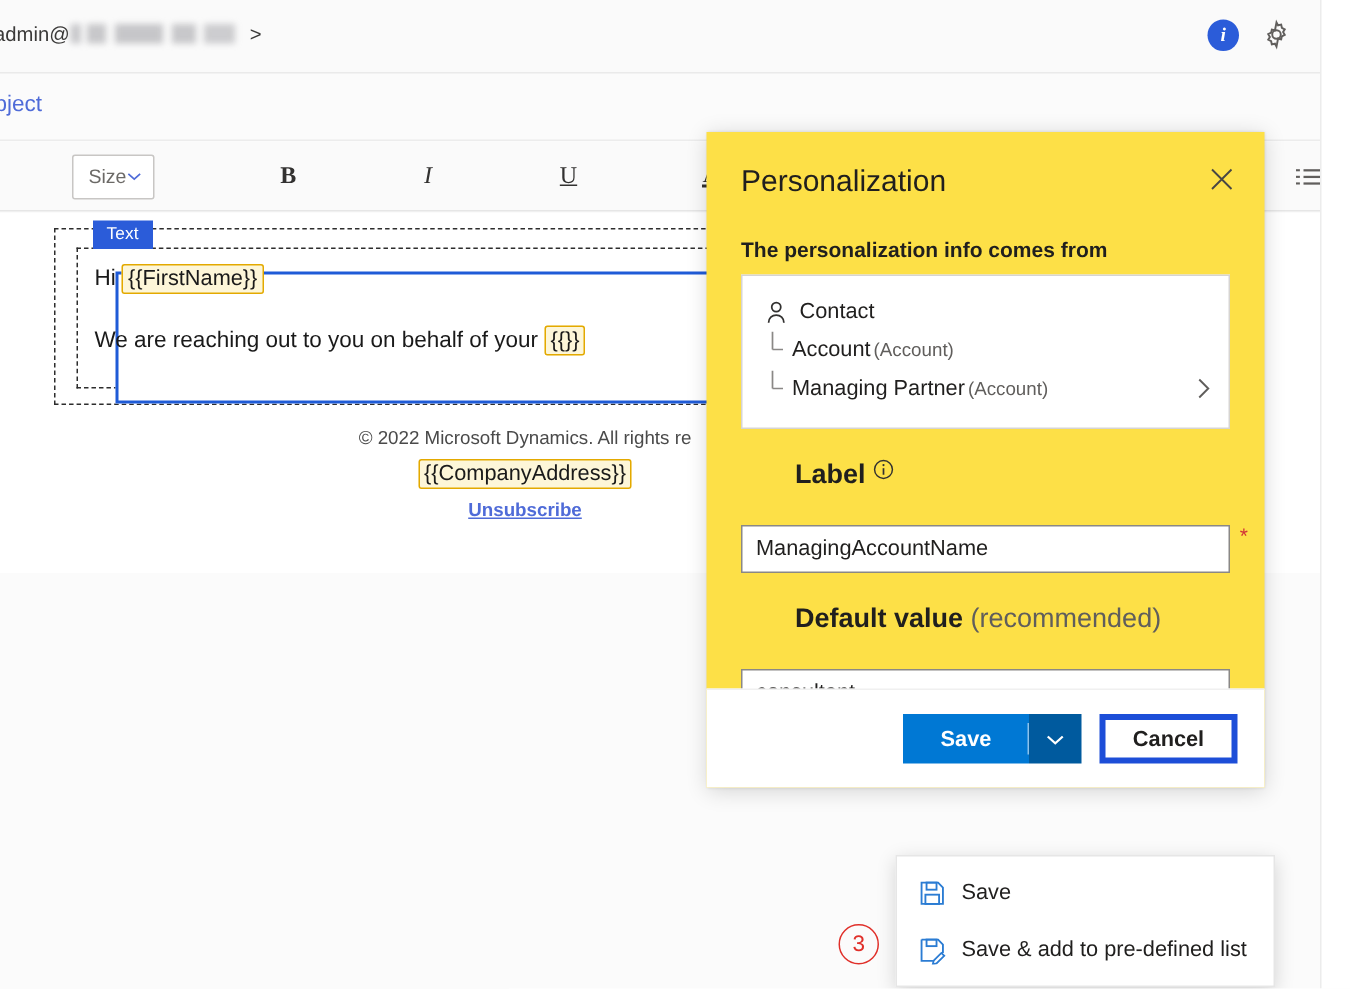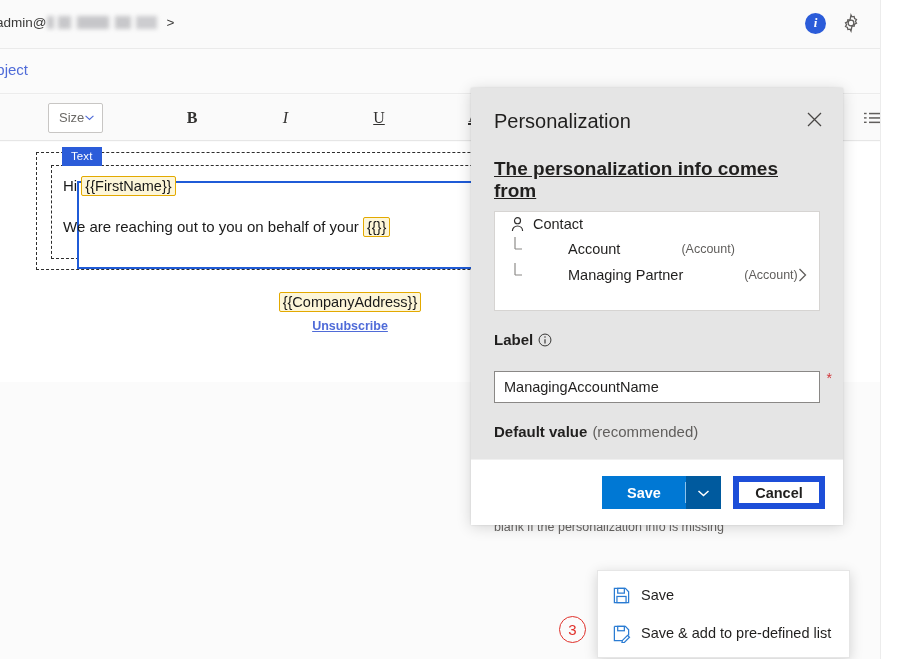--- a/index.html
+++ b/index.html
@@ -128,59 +128,59 @@
   .ef-copy { font-size: 12.5px; color: #4a4a4a; }
   .ef-addr { margin-top: 8px; }
   .ef-unsub {
     display: block; margin-top: 8px; font-size: 12.5px;
     color: #4f6bd8; text-decoration: underline; cursor: pointer; font-weight: bold;
   }
 
   
   .dialog {
     position: absolute; left: 471px; top: 88px; width: 372px; height: 437px;
-    background: #e5e5e5;
+    background: #fde047;
     box-shadow: 0 2px 14px rgba(0,0,0,.16), 0 0 2px rgba(0,0,0,.12);
   }
   .dlg-title {
     position: absolute; left: 23px; top: 22px;
     font-size: 20px; color: #201f1e; font-weight: 400;
   }
   .dlg-close {
     position: absolute; right: 14px; top: 16px; width: 30px; height: 30px;
     display: flex; align-items: center; justify-content: center;
     cursor: pointer; color: #484644;
   }
   .dlg-body { position: absolute; left: 0; top: 70px; width: 372px; padding: 0 23px; }
 
   .section-label {
-    font-size: 19px; color: #201f1e; font-weight: bold; margin-bottom: 9px; text-decoration: underline;
+    font-size: 14px; color: #201f1e; font-weight: bold; margin-bottom: 9px;
   }
   .tree-box {
     position: relative; border: 1px solid #d6d4d2; background: #fff;
-    padding: 0 0 13px 0; min-height: 100px;
+    padding: 12px 0 13px 0; min-height: 100px;
   }
   .tree-row {
     position: relative; display: flex; align-items: center;
     padding: 1px 0 1px 14px; font-size: 14.5px; color: #201f1e; line-height: 22px;
   }
-  .tree-row .ent { color: #605e5c; font-size: 12.5px; margin-left: 21px; }
+  .tree-row .ent { color: #605e5c; font-size: 12.5px; margin-left: 2px; }
   .person-ic { width: 17px; height: 17px; margin-right: 7px; flex: none; color: #323130; }
   .branch { width: 15px; margin-right: 2px; flex: none; }
   .abc-ic { width: 21px; height: 14px; margin: 0 7px 0 2px; flex: none; }
   .tree-chevron {
     position: absolute; right: 12px; top: 50%; transform: translateY(-50%);
     width: 9px; height: 14px; color: #605e5c; cursor: pointer;
   }
-  .indent1 { padding-left: 16px; gap: 40px; }
+  .indent1 { padding-left: 16px; }
   .indent2 { padding-left: 38px; }
 
   .fld-label {
-    margin-top: 20px; font-size: 15px; color: #201f1e; font-weight: bold;
-    display: flex; align-items: center; gap: 5px;
+    margin-top: 20px; font-size: 18px; color: #201f1e; font-weight: bold;
+    display: flex; gap: 5px; margin-left: 36px;
   }
   .fld-label .soft { font-weight: normal; color: #605e5c; }
   .info-ic { width: 14px; height: 14px; color: #323130; cursor: pointer; }
   .fld-wrap { position: relative; margin-top: 23px; }
   .fld-input {
     width: 100%; height: 32px; border: 1px solid #8a8886; background: #fff;
     padding: 0 9px; font-size: 14.5px; color: #201f1e;
     font-family: "Liberation Sans", sans-serif; border-radius: 0; outline: none;
   }
   .req-star {
@@ -204,21 +204,21 @@
   }
   .split-main::after {
     content: ""; position: absolute; right: 0; top: 6px;
     width: 1px; height: 21px; background: rgba(255,255,255,.55);
   }
   .split-arrow {
     background: #005a9e; color: #fff; width: 35px;
     display: flex; align-items: center; justify-content: center;
   }
   .cancel-btn {
-    height: 33px; min-width: 92px; border: 6px solid #1d4ed8; background: #fff;
+    height: 33px; min-width: 92px; border: 4px solid #1d4ed8; background: #fff;
     color: #201f1e; font-size: 14.5px; font-weight: bold;
     display: flex; align-items: center; justify-content: center; cursor: pointer;
   }
 
   
   .save-menu {
     position: absolute; left: 597px; top: 570px; width: 253px;
     background: #fff; border: 1px solid #e6e6e6;
     box-shadow: 0 3px 12px rgba(0,0,0,.17);
     padding: 5px 0;
@@ -340,20 +340,21 @@
     <div class="text-badge">Text</div>
 
     <div class="body-line l1">
       <span>Hi </span><span class="token">{{FirstName}}</span>
     </div>
     <div class="body-line l2">
       <span>We are reaching out to you on behalf of your </span><span class="token">{{}}</span>
     </div>
 
     <div class="email-footer">
+      <div class="ef-copy">© 2022 Microsoft Dynamics. All rights re</div>
       <div class="ef-addr">
         <span class="token">{{CompanyAddress}}</span>
       </div>
       <span class="ef-unsub">Unsubscribe</span>
     </div>
   </div>
 
   <div class="right-strip"></div>
 
   <div class="dialog">

